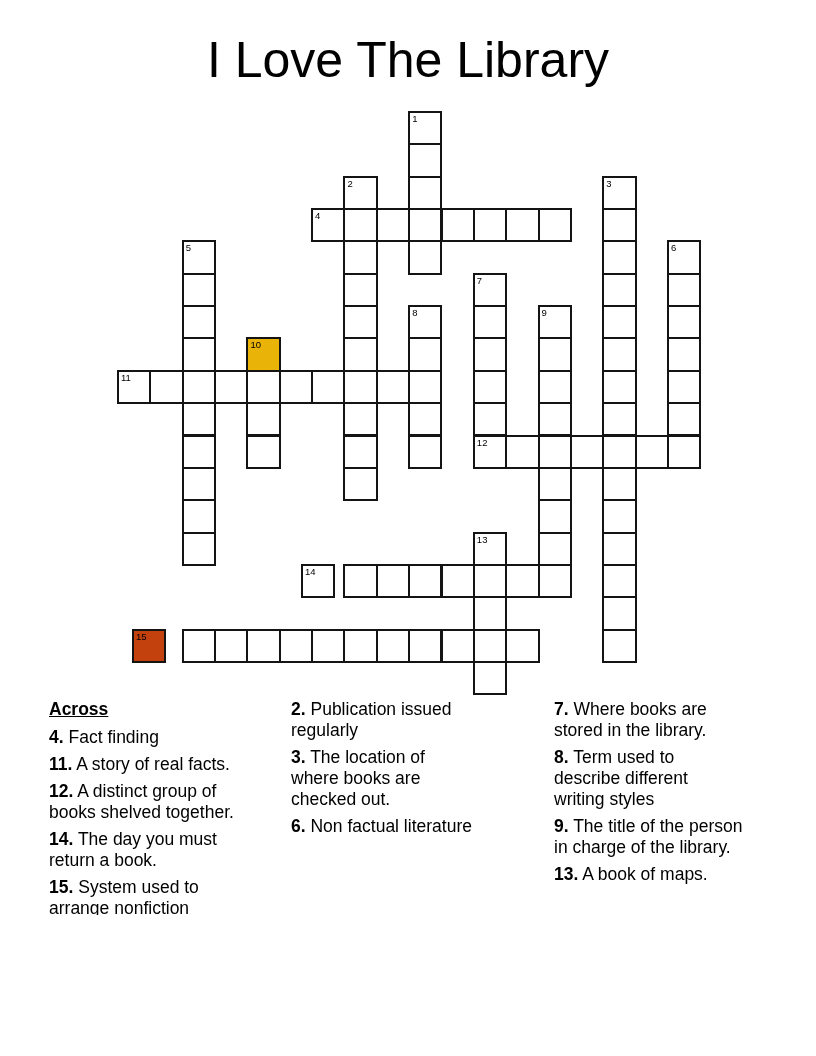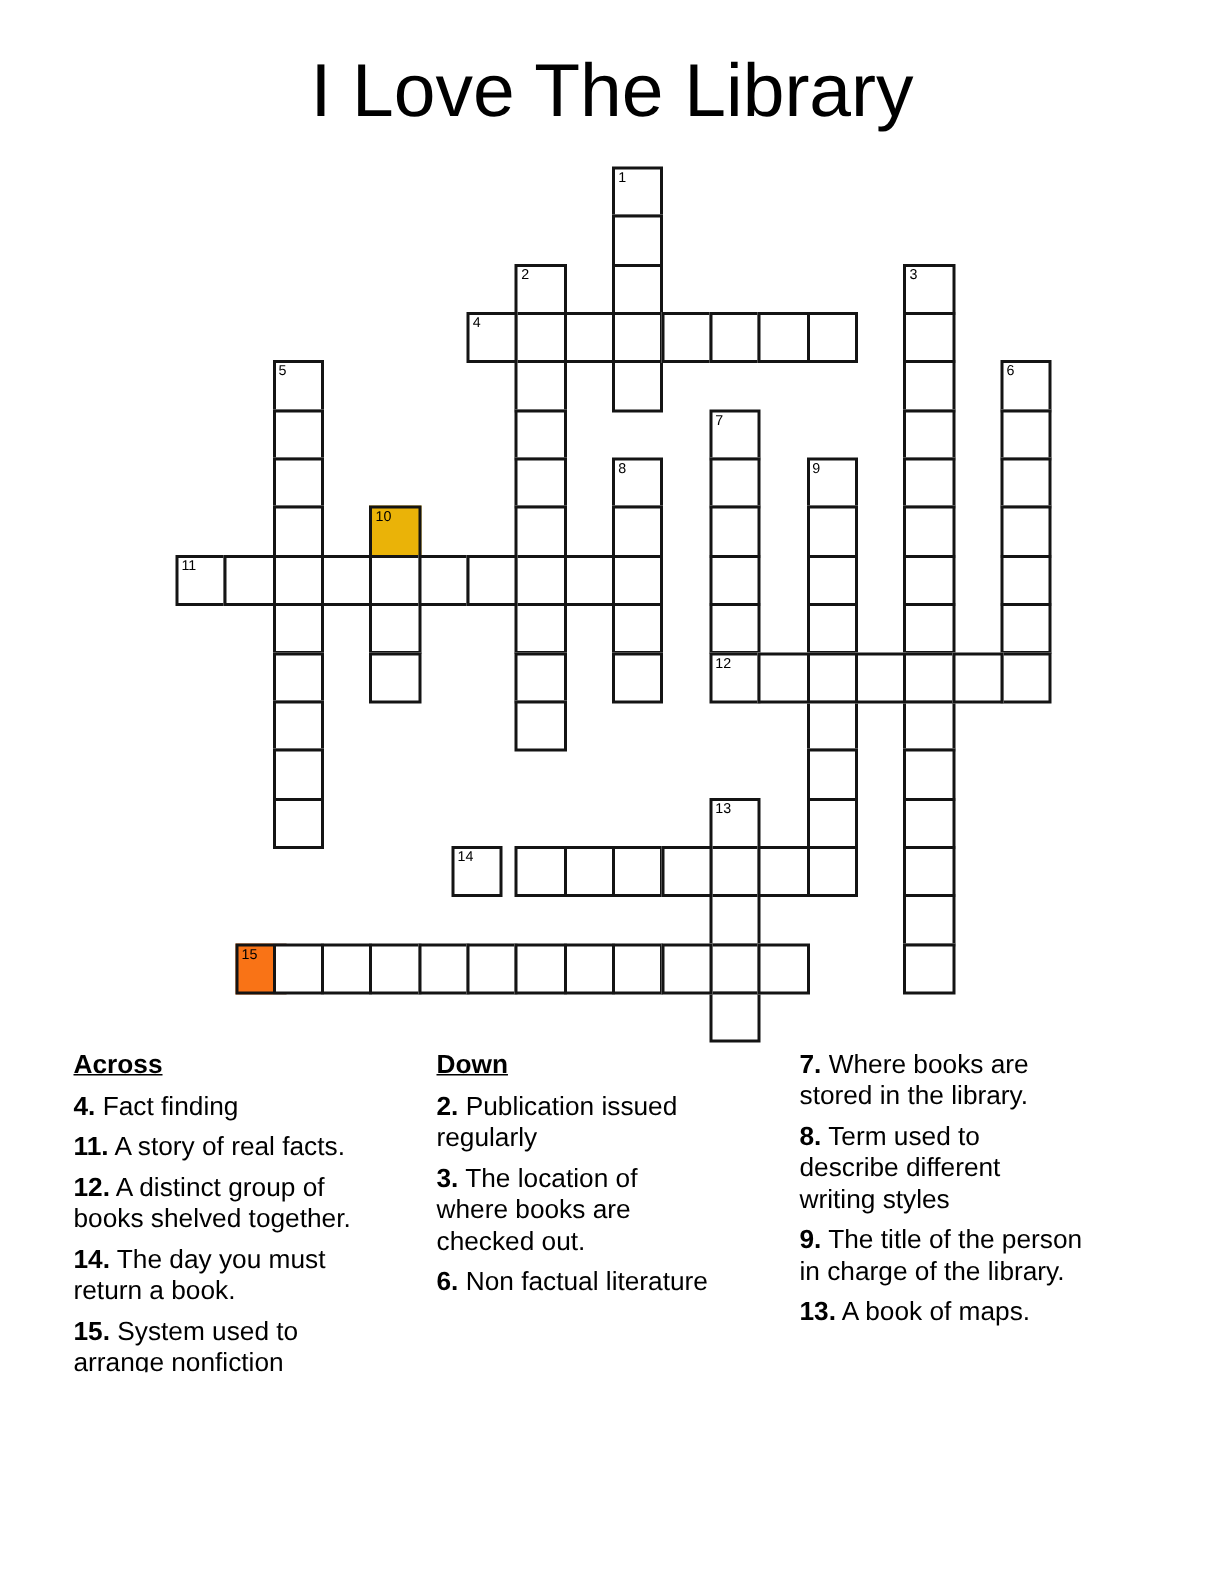--- a/index.html
+++ b/index.html
@@ -48,21 +48,21 @@
     color: #000000;
   }
   .cluecol {
     position: absolute;
     top: 699px;
     font-size: 17.5px;
     line-height: 21px;
   }
   .cluecol.c1 { left: 49px;  width: 190px; }
   .cluecol.c2 { left: 291px; width: 185px; }
-  .cluecol.c3 { left: 533px; width: 189px; }
+  .cluecol.c3 { left: 554px; width: 189px; }
   .clue-header {
     margin: 0 0 7px 0;
     font-size: 17.5px;
     line-height: 21px;
     font-weight: 700;
     text-decoration: underline;
   }
   .clue {
     margin: 0 0 6px 0;
   }
@@ -194,21 +194,21 @@
       <div class="cell" style="left: 355.85px; top: 517.6px; border-color: rgb(20, 20, 20); background: rgb(255, 255, 255);"></div>
       <div class="cell" style="left: 355.85px; top: 549.95px; border-color: rgb(20, 20, 20); background: rgb(255, 255, 255);"></div>
       <div class="cell" style="left: 184px; top: 452.9px; border-color: rgb(20, 20, 20); background: rgb(255, 255, 255);">
         <span class="cellnum">14</span>
       </div>
       <div class="cell" style="left: 226.45px; top: 452.9px; border-color: rgb(20, 20, 20); background: rgb(255, 255, 255);"></div>
       <div class="cell" style="left: 258.8px; top: 452.9px; border-color: rgb(20, 20, 20); background: rgb(255, 255, 255);"></div>
       <div class="cell" style="left: 291.15px; top: 452.9px; border-color: rgb(20, 20, 20); background: rgb(255, 255, 255);"></div>
       <div class="cell" style="left: 323.5px; top: 452.9px; border-color: rgb(20, 20, 20); background: rgb(255, 255, 255);"></div>
       <div class="cell" style="left: 388.2px; top: 452.9px; border-color: rgb(20, 20, 20); background: rgb(255, 255, 255);"></div>
-      <div class="cell" style="left: 40px; top: 517.6px; border-color: rgb(20, 20, 20); background: #f97316;">
+      <div class="cell" style="left: 15px; top: 517.6px; border-color: rgb(20, 20, 20); background: #c2410c;">
         <span class="cellnum">15</span>
       </div>
       <div class="cell" style="left: 64.7px; top: 517.6px; border-color: rgb(20, 20, 20); background: rgb(255, 255, 255);"></div>
       <div class="cell" style="left: 97.05px; top: 517.6px; border-color: rgb(20, 20, 20); background: rgb(255, 255, 255);"></div>
       <div class="cell" style="left: 129.4px; top: 517.6px; border-color: rgb(20, 20, 20); background: rgb(255, 255, 255);"></div>
       <div class="cell" style="left: 161.75px; top: 517.6px; border-color: rgb(20, 20, 20); background: rgb(255, 255, 255);"></div>
       <div class="cell" style="left: 194.1px; top: 517.6px; border-color: rgb(20, 20, 20); background: rgb(255, 255, 255);"></div>
       <div class="cell" style="left: 226.45px; top: 517.6px; border-color: rgb(20, 20, 20); background: rgb(255, 255, 255);"></div>
       <div class="cell" style="left: 258.8px; top: 517.6px; border-color: rgb(20, 20, 20); background: rgb(255, 255, 255);"></div>
       <div class="cell" style="left: 291.15px; top: 517.6px; border-color: rgb(20, 20, 20); background: rgb(255, 255, 255);"></div>
@@ -219,21 +219,20 @@
   <div class="cluecol c1">
     <h2 class="clue-header">Across</h2>
     <p class="clue"><b>4.</b> <span>Fact finding</span></p>
     <p class="clue"><b>11.</b> <span>A story of real facts.</span></p>
     <p class="clue"><b>12.</b> <span>A distinct group of books shelved together.</span></p>
     <p class="clue"><b>14.</b> <span>The day you must return a book.</span></p>
     <p class="clue"><b>15.</b> <span>System used to arrange nonfiction books</span></p>
   </div>
 
   <div class="cluecol c2">
-    <h2 class="clue-header">Down</h2>
     <p class="clue"><b>2.</b> <span>Publication issued regularly</span></p>
     <p class="clue"><b>3.</b> <span>The location of where books are checked out.</span></p>
     <p class="clue"><b>6.</b> <span>Non factual literature</span></p>
   </div>
 
   <div class="cluecol c3">
     <p class="clue"><b>7.</b> <span>Where books are stored in the library.</span></p>
     <p class="clue"><b>8.</b> <span>Term used to describe different writing styles</span></p>
     <p class="clue"><b>9.</b> <span>The title of the person in charge of the library.</span></p>
     <p class="clue"><b>13.</b> <span>A book of maps.</span></p>

